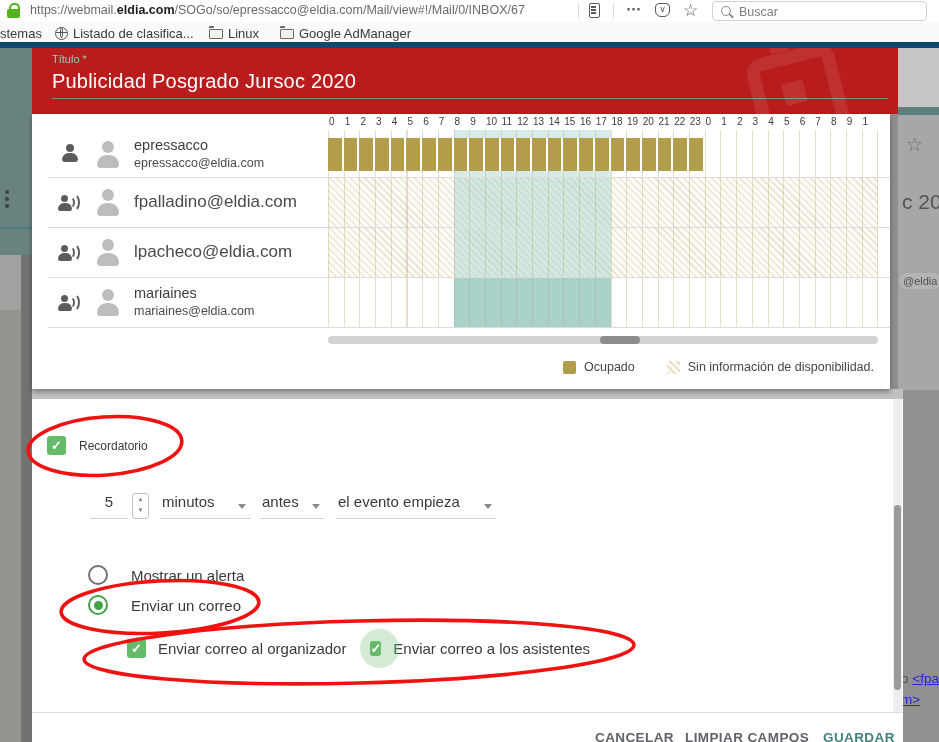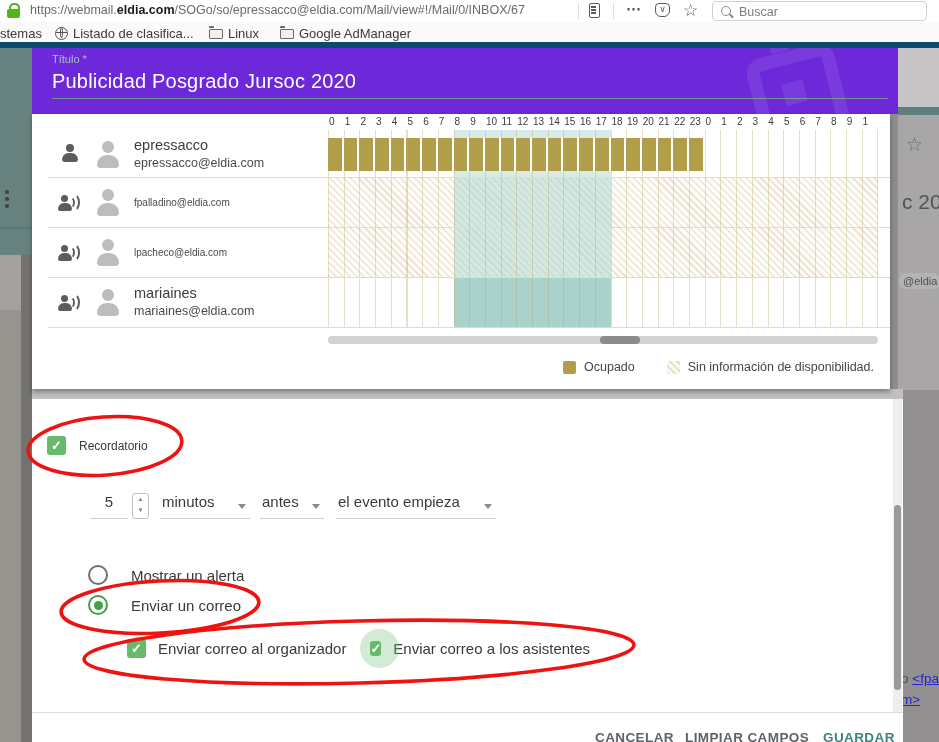--- a/index.html
+++ b/index.html
@@ -45,21 +45,21 @@
   .bg-right .top-light{position:absolute;left:0;top:0;width:41px;height:60px;background:#c7c5c5;}
   .bg-right .teal-sliver{position:absolute;left:0;top:59px;width:41px;height:8px;background:#5d807d;}
   .bg-right .card-mid{position:absolute;left:0;top:67px;width:41px;height:275px;background:#a8a6a6;}
   .bg-right .star-outline{position:absolute;left:8px;top:85px;font-size:19px;color:#6b6b6b;}
   .bg-right .frag-title{position:absolute;left:4px;top:142px;font-size:21px;color:#545454;white-space:nowrap;}
   .bg-right .chip{position:absolute;left:1px;top:225px;font-size:11px;color:#525252;background:#b5b3b3;border-radius:8px;padding:2px 4px;white-space:nowrap;}
   .bg-right .links{position:absolute;left:3px;top:620px;font-size:13.5px;color:#4c4c58;line-height:21px;white-space:nowrap;}
   .bg-right .links a{color:#2626cf;text-decoration:underline;}
 
   
-  .mheader{position:absolute;left:32px;top:48px;width:866px;height:66px;background:#6d28d9;z-index:10;overflow:hidden;}
+  .mheader{position:absolute;left:32px;top:48px;width:866px;height:66px;background:#b91c1c;z-index:10;overflow:hidden;}
   .mheader .fieldlabel{position:absolute;left:20px;top:5px;font-size:11px;color:#a9c3c1;}
   .mheader .mtitle{position:absolute;left:20px;top:22px;font-size:20px;color:#ffffff;letter-spacing:.2px;}
   .mheader .t-underline{position:absolute;left:20px;top:50px;width:836px;height:1px;background:#6d9290;}
   .watermark{position:absolute;right:55px;top:2px;width:64px;height:64px;border:13px solid rgba(255,255,255,.09);border-radius:16px;transform:rotate(-14deg);}
   .watermark::before{content:"";position:absolute;left:18px;top:18px;width:22px;height:22px;background:rgba(255,255,255,.09);border-radius:3px;}
   .watermark::after{content:"";position:absolute;left:16px;top:-27px;width:18px;height:13px;background:rgba(255,255,255,.09);border-radius:3px 3px 0 0;}
 
   
   .avail{position:absolute;left:32px;top:114px;width:858px;height:275px;background:#fff;z-index:10;box-shadow:0 3px 5px rgba(0,0,0,.35);}
   .attendee-row{position:absolute;left:0;width:324px;display:flex;align-items:center;gap:11px;padding-left:26px;box-sizing:border-box;}
@@ -70,21 +70,21 @@
   .role-icon.speak .head{left:3px;top:5px;width:7px;height:7px;}
   .role-icon.speak .pbody{left:0;top:13px;width:14px;height:8px;}
   .role-icon.speak .w1{position:absolute;right:7px;top:6px;width:7px;height:9px;border:2px solid transparent;border-right:2px solid #5c5c5c;border-radius:50%;}
   .role-icon.speak .w2{position:absolute;right:2px;top:3px;width:10px;height:15px;border:2px solid transparent;border-right:2px solid #5c5c5c;border-radius:50%;}
   .avatar{position:relative;width:30px;height:30px;flex:0 0 30px;}
   .avatar::before{content:"";position:absolute;left:9px;top:2px;width:12px;height:12px;border-radius:50%;background:#bdbdbd;}
   .avatar::after{content:"";position:absolute;left:4px;top:16px;width:22px;height:13px;border-radius:11px 11px 4px 4px;background:#bdbdbd;}
   .att-text{flex:1;line-height:1.3;}
   .att-name{font-size:14.5px;color:#3d3d3d;}
   .att-email{font-size:12.5px;color:#4a4a4a;}
-  .att-email.solo{font-size:10px;}
+  .att-email.solo{font-size:17px;}
   .remove-btn{width:26px;font-size:16px;color:#6f6f6f;text-align:center;cursor:pointer;flex:0 0 26px;}
 
   .grid{position:absolute;left:296px;top:0;width:550px;height:231px;}
   .hour-labels{position:absolute;left:0;top:2px;width:550px;height:13px;display:flex;}
   .hour-labels span{flex:0 0 15.7px;font-size:10px;color:#3c3c3c;padding-left:1px;box-sizing:border-box;overflow:visible;white-space:nowrap;}
   .gridrows{position:absolute;left:0;top:16px;width:550px;height:197px;background:#fff;}
   .band{position:absolute;left:125.6px;width:157px;}
   .band.r1{top:0;height:47px;background:#d8ebe9;}
   .hatchrow{position:absolute;left:0;width:550px;height:50px;background:repeating-linear-gradient(45deg,rgba(210,192,146,.40) 0 1.6px,#fdfcf8 1.6px 5px);}
   .hatchrow.r2{top:47px;} .hatchrow.r3{top:97px;}

